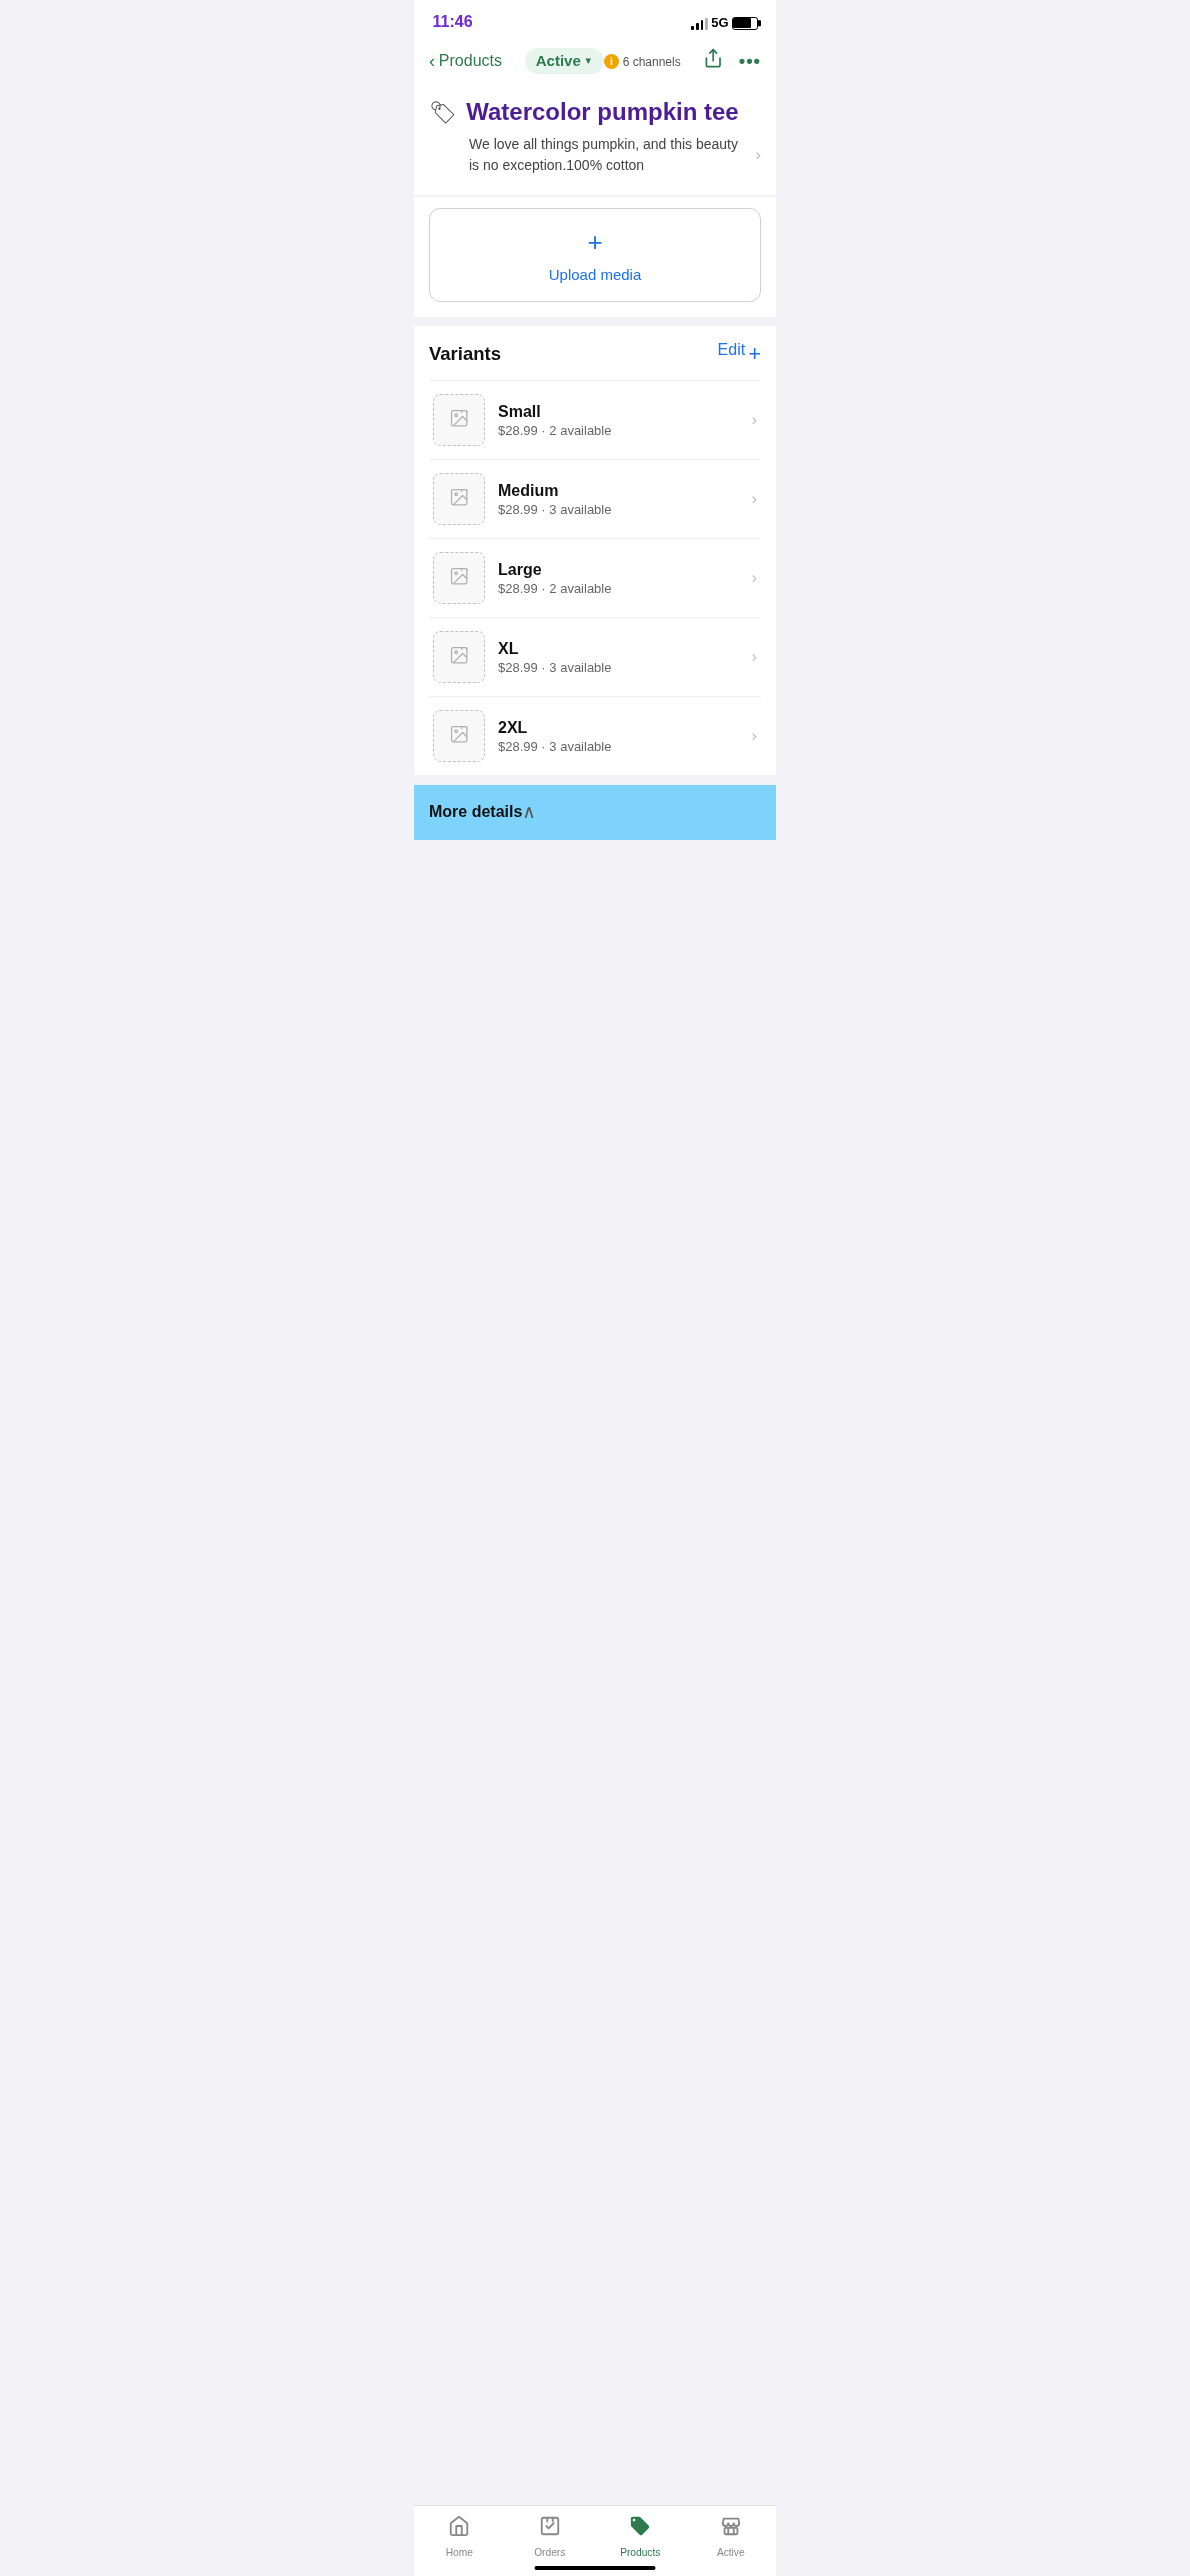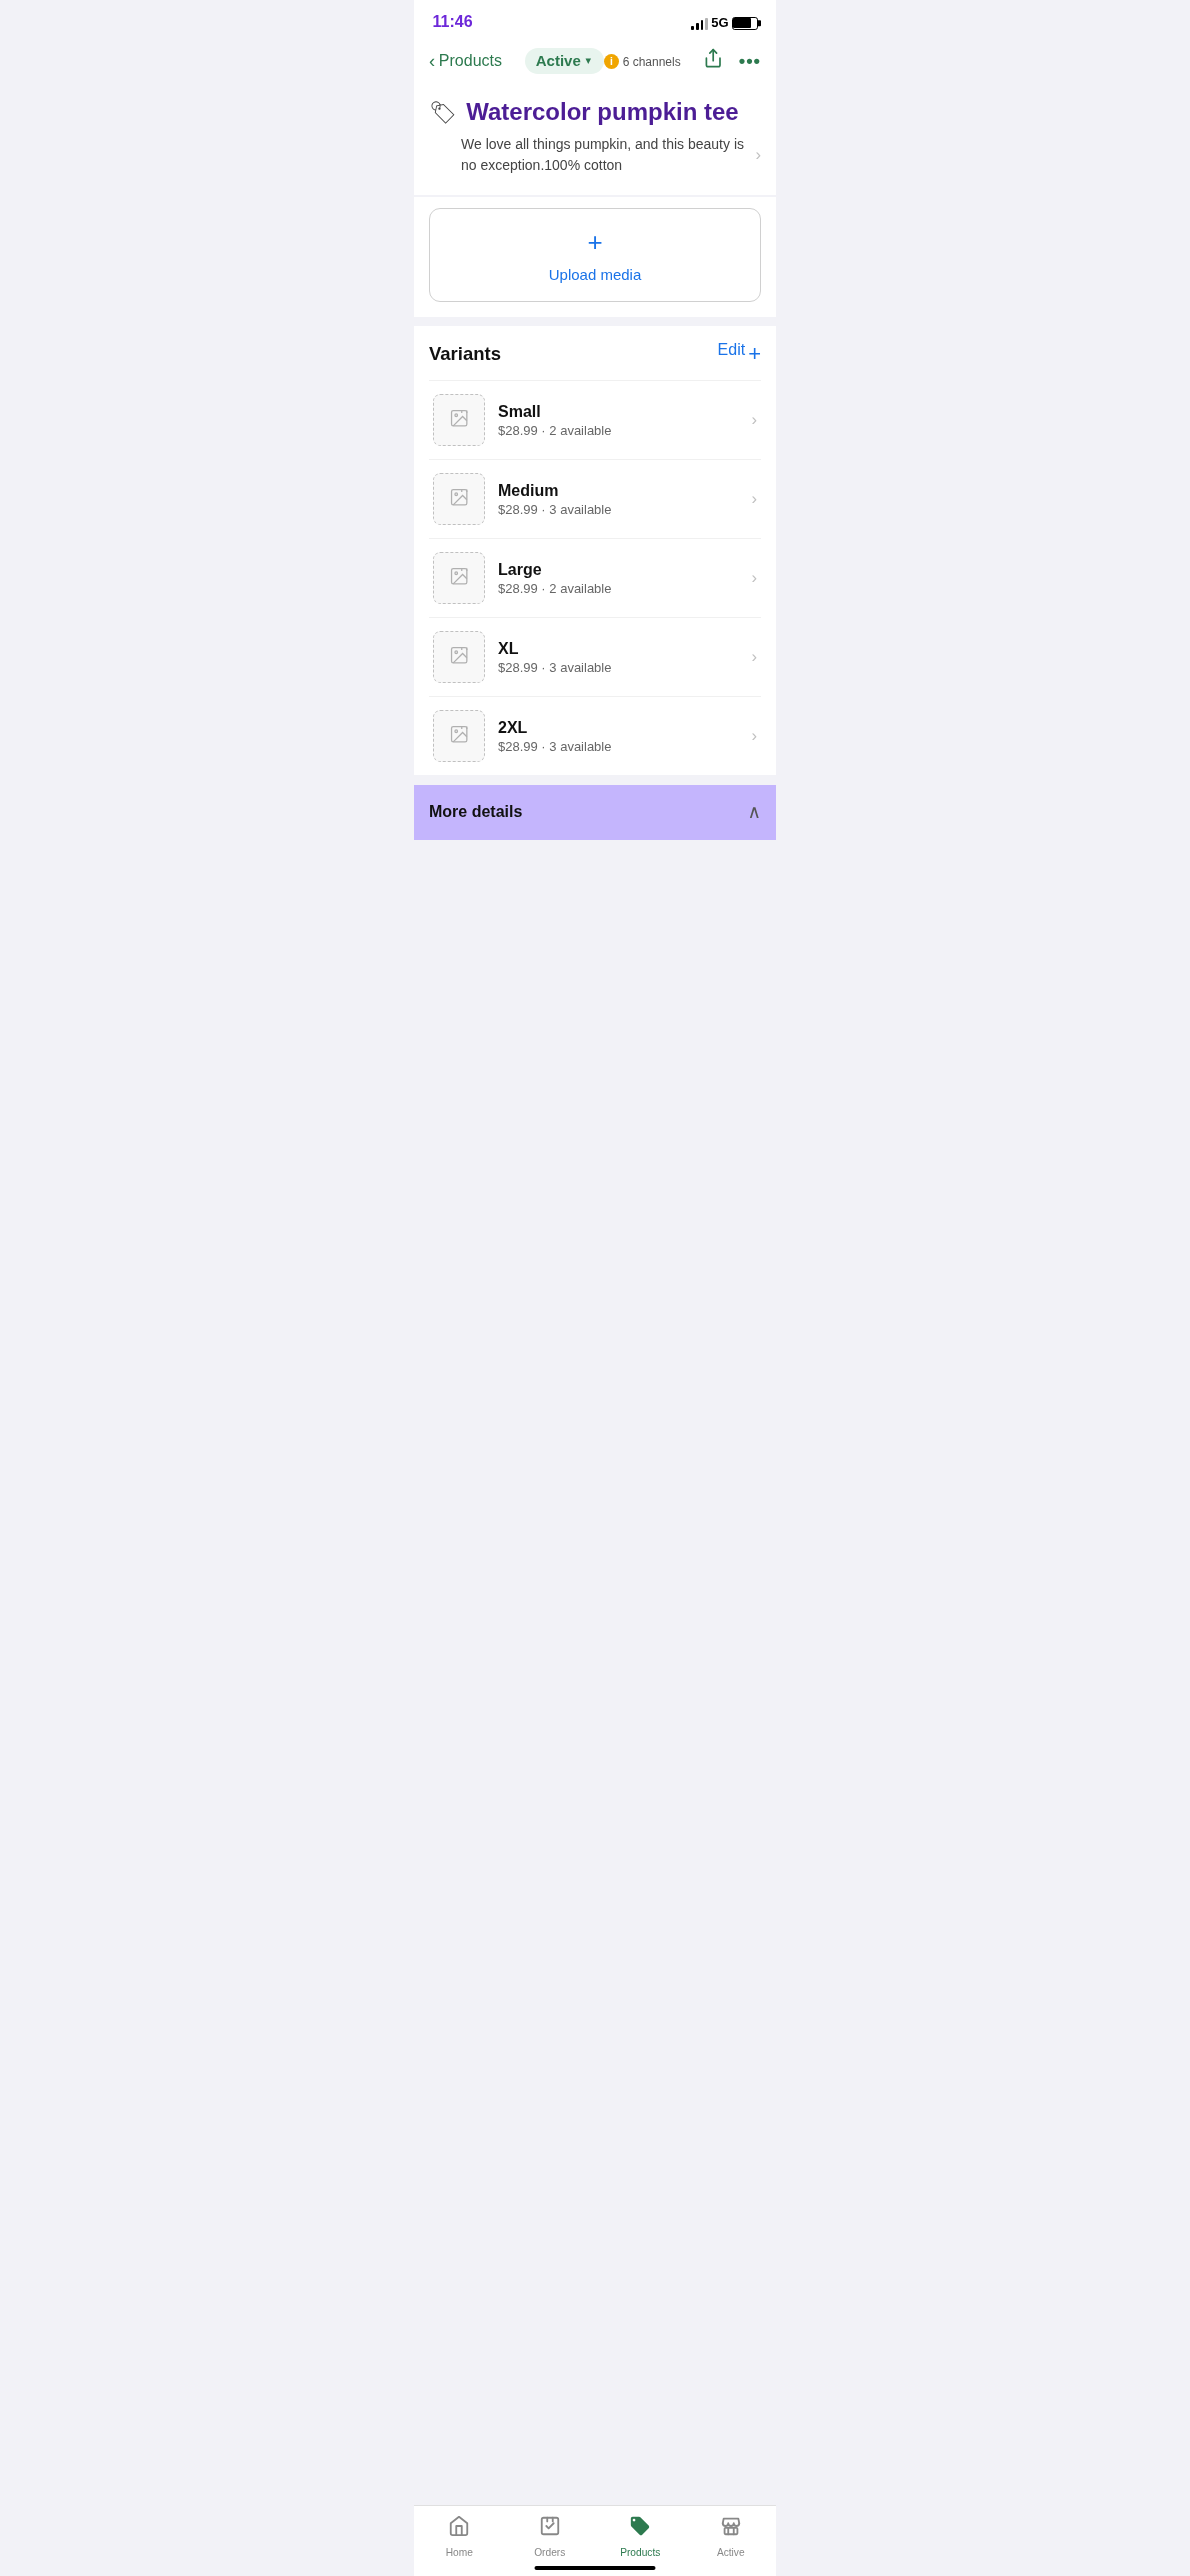--- a/index.html
+++ b/index.html
@@ -181,20 +181,21 @@
       display: flex;
       align-items: center;
       justify-content: space-between;
       padding-left: 32px;
     }
     .product-desc {
       font-size: 14px;
       color: #444;
       line-height: 1.5;
       flex: 1;
+      margin-left: 8px;
     }
     .desc-chevron {
       color: #c0c0c0;
       font-size: 16.7px;
       margin-left: 7.4px;
     }
 
     
     .media-section {
       background: #fff;
@@ -302,25 +303,24 @@
       color: #666;
     }
     .variant-chevron {
       color: #c0c0c0;
       font-size: 16.7px;
       margin-left: 7.4px;
     }
 
     
     .more-details {
-      background: #c4b5fd;
+      background: #7dd3fc;
       margin-top: 9.3px;
       padding: 16.7px 15px;
       display: flex;
-      justify-content: space-between;
       align-items: center;
       cursor: pointer;
     }
     .more-details-label {
       font-size: 16px;
       font-weight: 600;
       color: #111;
     }
     .more-details-chevron {
       font-size: 18.5px;

